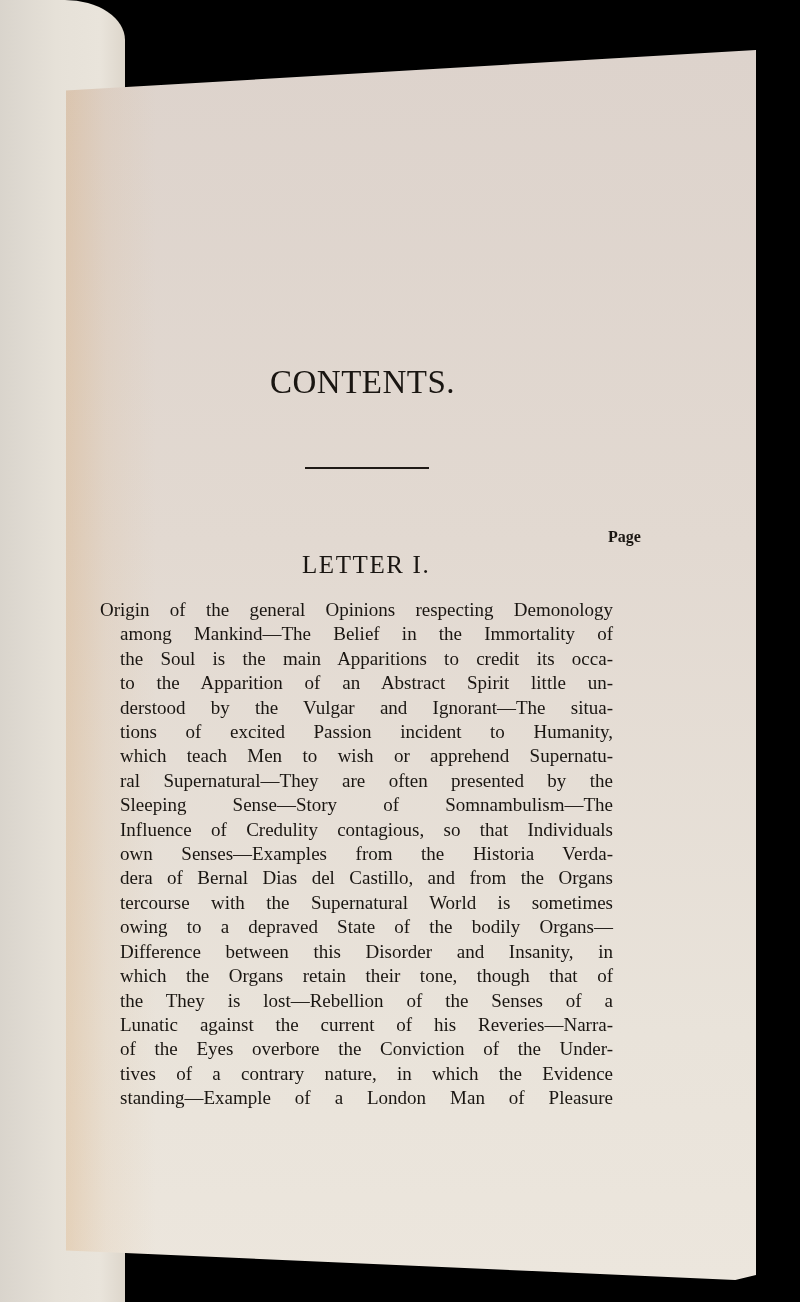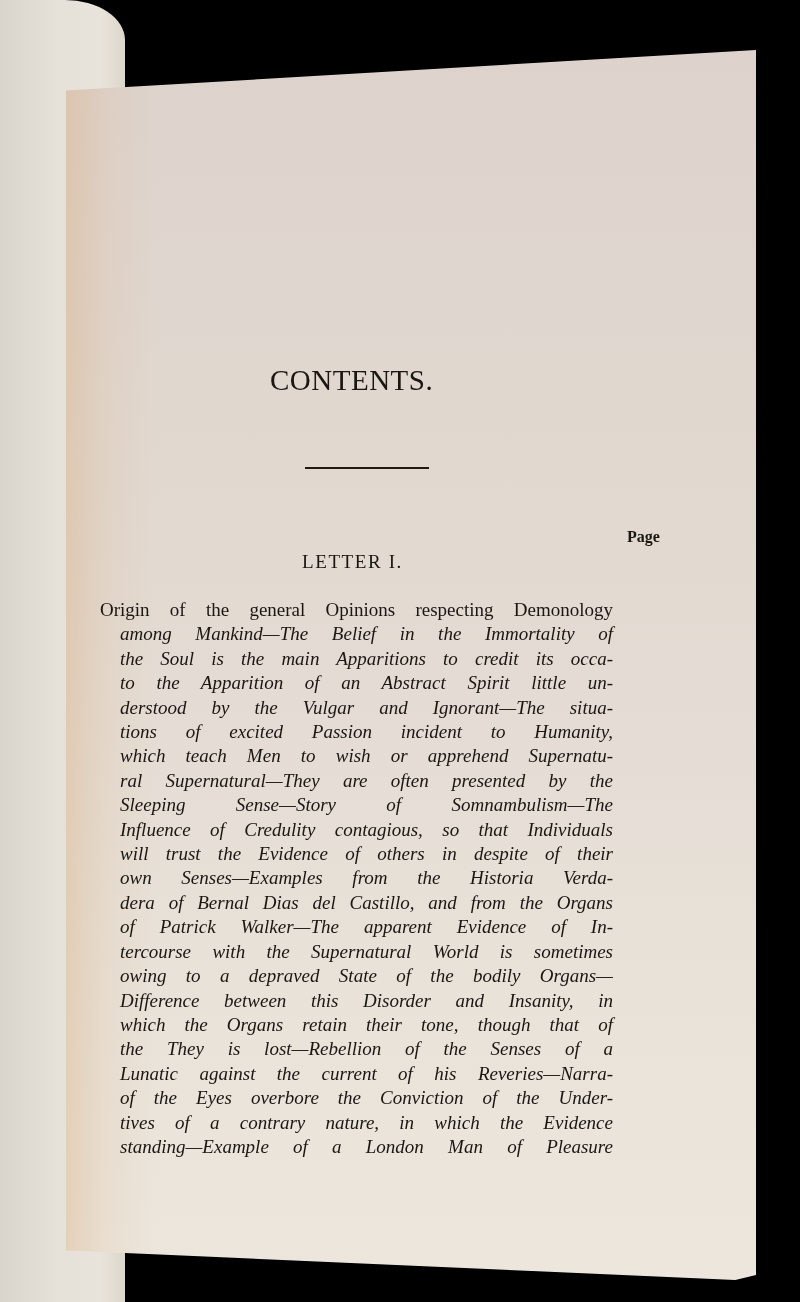--- a/index.html
+++ b/index.html
@@ -16,45 +16,45 @@
     .right-page {
       position: absolute; left: 66px; top: 50px; width: 690px; height: 1230px;
       clip-path: polygon(0 3.3%, 100% 0, 100% 99.6%, 97% 100%, 8.6% 97.8%, 0 97.6%);
       background:
         linear-gradient(90deg, rgba(214,170,120,0.35) 0px, rgba(214,170,120,0.12) 40px, rgba(0,0,0,0) 90px),
         linear-gradient(180deg, #ddd3cc 0%, #e2d9d1 40%, #e9e3da 80%, #ece6dd 100%);
     }
     .text { position: absolute; color: #1a1612; }
     .title {
       left: 270px; top: 364px; width: 400px;
-      font-size: 29px; letter-spacing: 0.5px;
+      font-size: 33px; letter-spacing: 0.5px;
       font-family: "Liberation Serif", serif;
     }
     .rule {
       position: absolute; left: 305px; top: 467px; width: 124px; height: 2px;
       background: #1f1a16;
     }
     .page-label {
-      left: 627px; top: 528px; font-size: 16px; font-weight: bold;
+      left: 608px; top: 528px; font-size: 16px; font-weight: bold;
       font-family: "Liberation Serif", serif;
     }
     .letter {
-      left: 302px; top: 551px; font-size: 19px; letter-spacing: 1.6px;
+      left: 302px; top: 551px; font-size: 25px; letter-spacing: 1.6px;
       font-family: "Liberation Serif", serif;
     }
     .summary {
       left: 100px; top: 598px; width: 513px;
       font-size: 19px; line-height: 24.4px;
       font-family: "Liberation Serif", serif;
     }
     .summary .line {
       display: block; text-align: justify; text-align-last: justify;
       white-space: nowrap;
     }
-    .summary .line.indent { padding-left: 20px; font-style: italic; }
+    .summary .line.indent { padding-left: 20px; }
     .summary .line.first { padding-left: 0; }
   </style>
 </head>
 <body>
 
 <div class="left-page"></div>
 
 <div class="right-page"></div>
 
 <div class="text title">CONTENTS.</div>
@@ -66,24 +66,22 @@
   <span class="line first">Origin of the general Opinions respecting Demonology</span>
   <span class="line indent">among Mankind—The Belief in the Immortality of</span>
   <span class="line indent">the Soul is the main Apparitions to credit its occa-</span>
   <span class="line indent">to the Apparition of an Abstract Spirit little un-</span>
   <span class="line indent">derstood by the Vulgar and Ignorant—The situa-</span>
   <span class="line indent">tions of excited Passion incident to Humanity,</span>
   <span class="line indent">which teach Men to wish or apprehend Supernatu-</span>
   <span class="line indent">ral Supernatural—They are often presented by the</span>
   <span class="line indent">Sleeping Sense—Story of Somnambulism—The</span>
   <span class="line indent">Influence of Credulity contagious, so that Individuals</span>
-  <span class="line indent">will trust the Evidence of others in despite of their</span>
   <span class="line indent">own Senses—Examples from the Historia Verda-</span>
   <span class="line indent">dera of Bernal Dias del Castillo, and from the Organs</span>
-  <span class="line indent">of Patrick Walker—The apparent Evidence of In-</span>
   <span class="line indent">tercourse with the Supernatural World is sometimes</span>
   <span class="line indent">owing to a depraved State of the bodily Organs—</span>
   <span class="line indent">Difference between this Disorder and Insanity, in</span>
   <span class="line indent">which the Organs retain their tone, though that of</span>
   <span class="line indent">the They is lost—Rebellion of the Senses of a</span>
   <span class="line indent">Lunatic against the current of his Reveries—Narra-</span>
   <span class="line indent">of the Eyes overbore the Conviction of the Under-</span>
   <span class="line indent">tives of a contrary nature, in which the Evidence</span>
   <span class="line indent">standing—Example of a London Man of Pleasure</span>
 </div>

